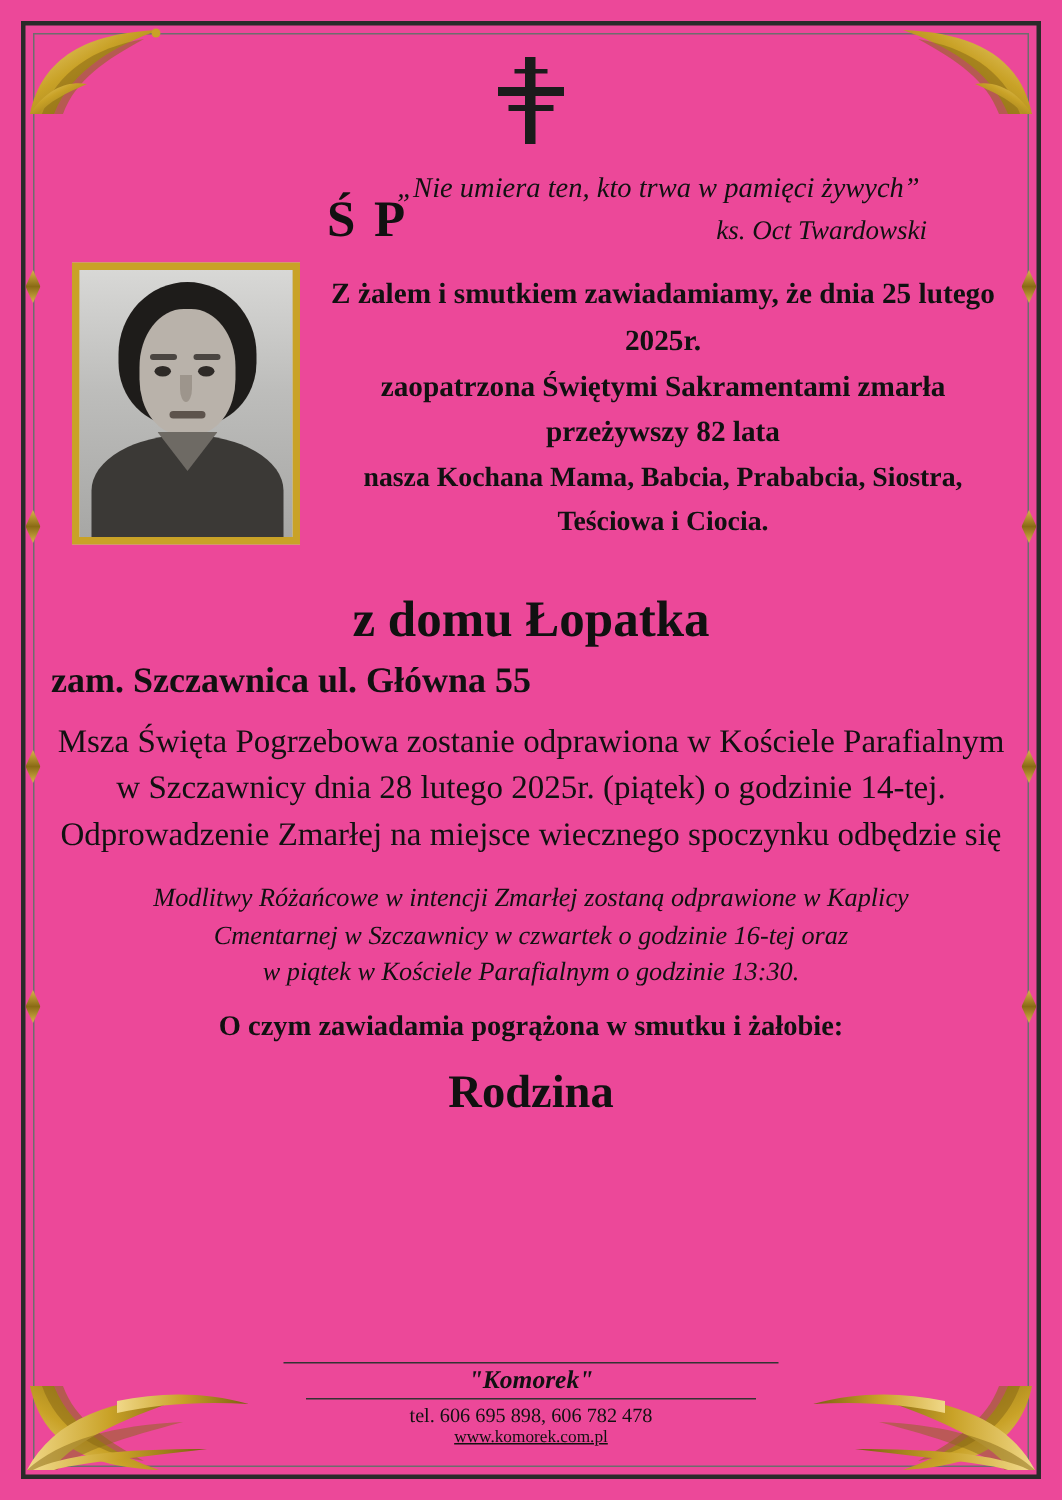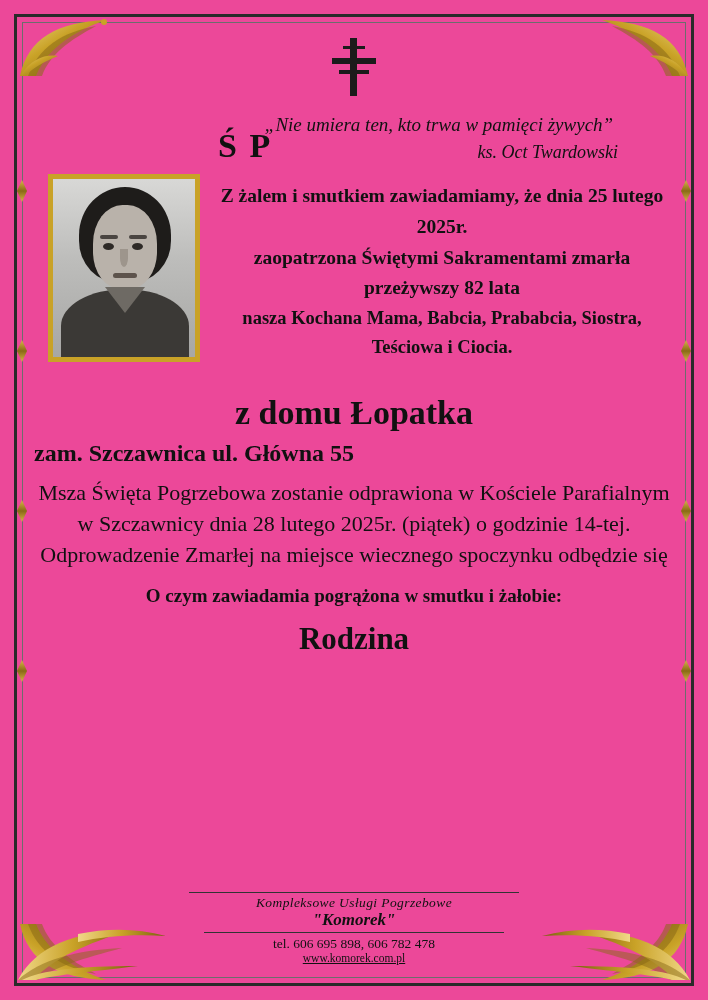--- a/index.html
+++ b/index.html
@@ -397,27 +397,31 @@
 
     <div class="maiden">z domu Łopatka</div>
     <div class="address">zam. Szczawnica ul. Główna 55</div>
 
     <div class="service">
       <div>Msza Święta Pogrzebowa zostanie odprawiona w Kościele Parafialnym</div>
       <div>w Szczawnicy dnia 28 lutego 2025r. (piątek) o godzinie 14-tej.</div>
       <div>Odprowadzenie Zmarłej na miejsce wiecznego spoczynku odbędzie się</div>
     </div>
 
+    <div class="rosary">
+      <div>Modlitwy Różańcowe w intencji Zmarłej zostaną odprawione w Kaplicy</div>
+      <div>Cmentarnej w Szczawnicy w czwartek o godzinie 16-tej oraz</div>
+      <div>w piątek w Kościele Parafialnym o godzinie 13:30.</div>
+    </div>
 
     <div class="closing">O czym zawiadamia pogrążona w smutku i żałobie:</div>
     <div class="family">Rodzina</div>
 
     <div class="footer">
       <div class="footer-rule"></div>
-      <div class="footer-line1">Kompleksowe Usługi Pogrzebowe</div>
       <div class="footer-brand">"Komorek"</div>
       <div class="footer-rule2"></div>
       <div class="footer-line3">tel. 606 695 898, 606 782 478</div>
       <div class="footer-line4">www.komorek.com.pl</div>
     </div>
 
   </div>
 </div>
 
 </body></html>

